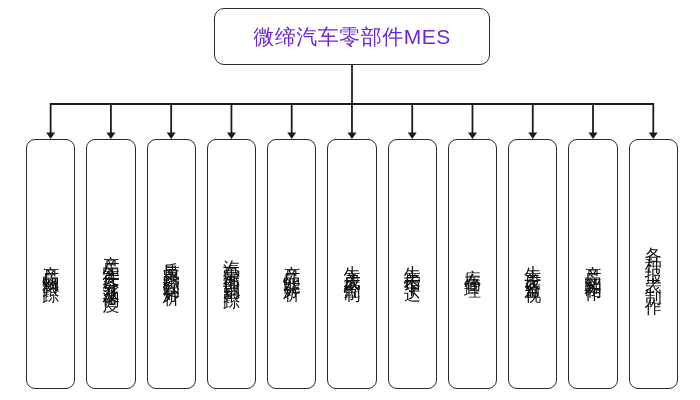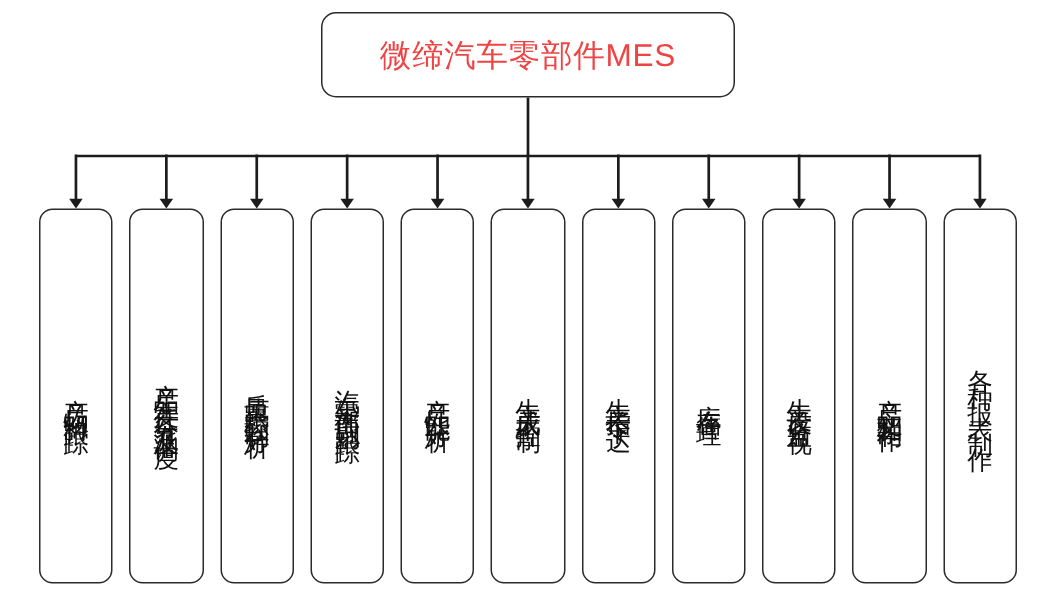--- a/index.html
+++ b/index.html
@@ -26,21 +26,21 @@
     border-radius: 10px;
     background: #ffffff;
     display: flex;
     align-items: center;
     justify-content: center;
     box-sizing: border-box;
     z-index: 2;
   }
   .root-label {
     font-size: 21px;
-    color: #ef4444;
+    color: #6d28d9;
     letter-spacing: 0.5px;
     white-space: nowrap;
   }
   
   #connectors {
     position: absolute;
     left: 0;
     top: 0;
     width: 700px;
     height: 400px;

